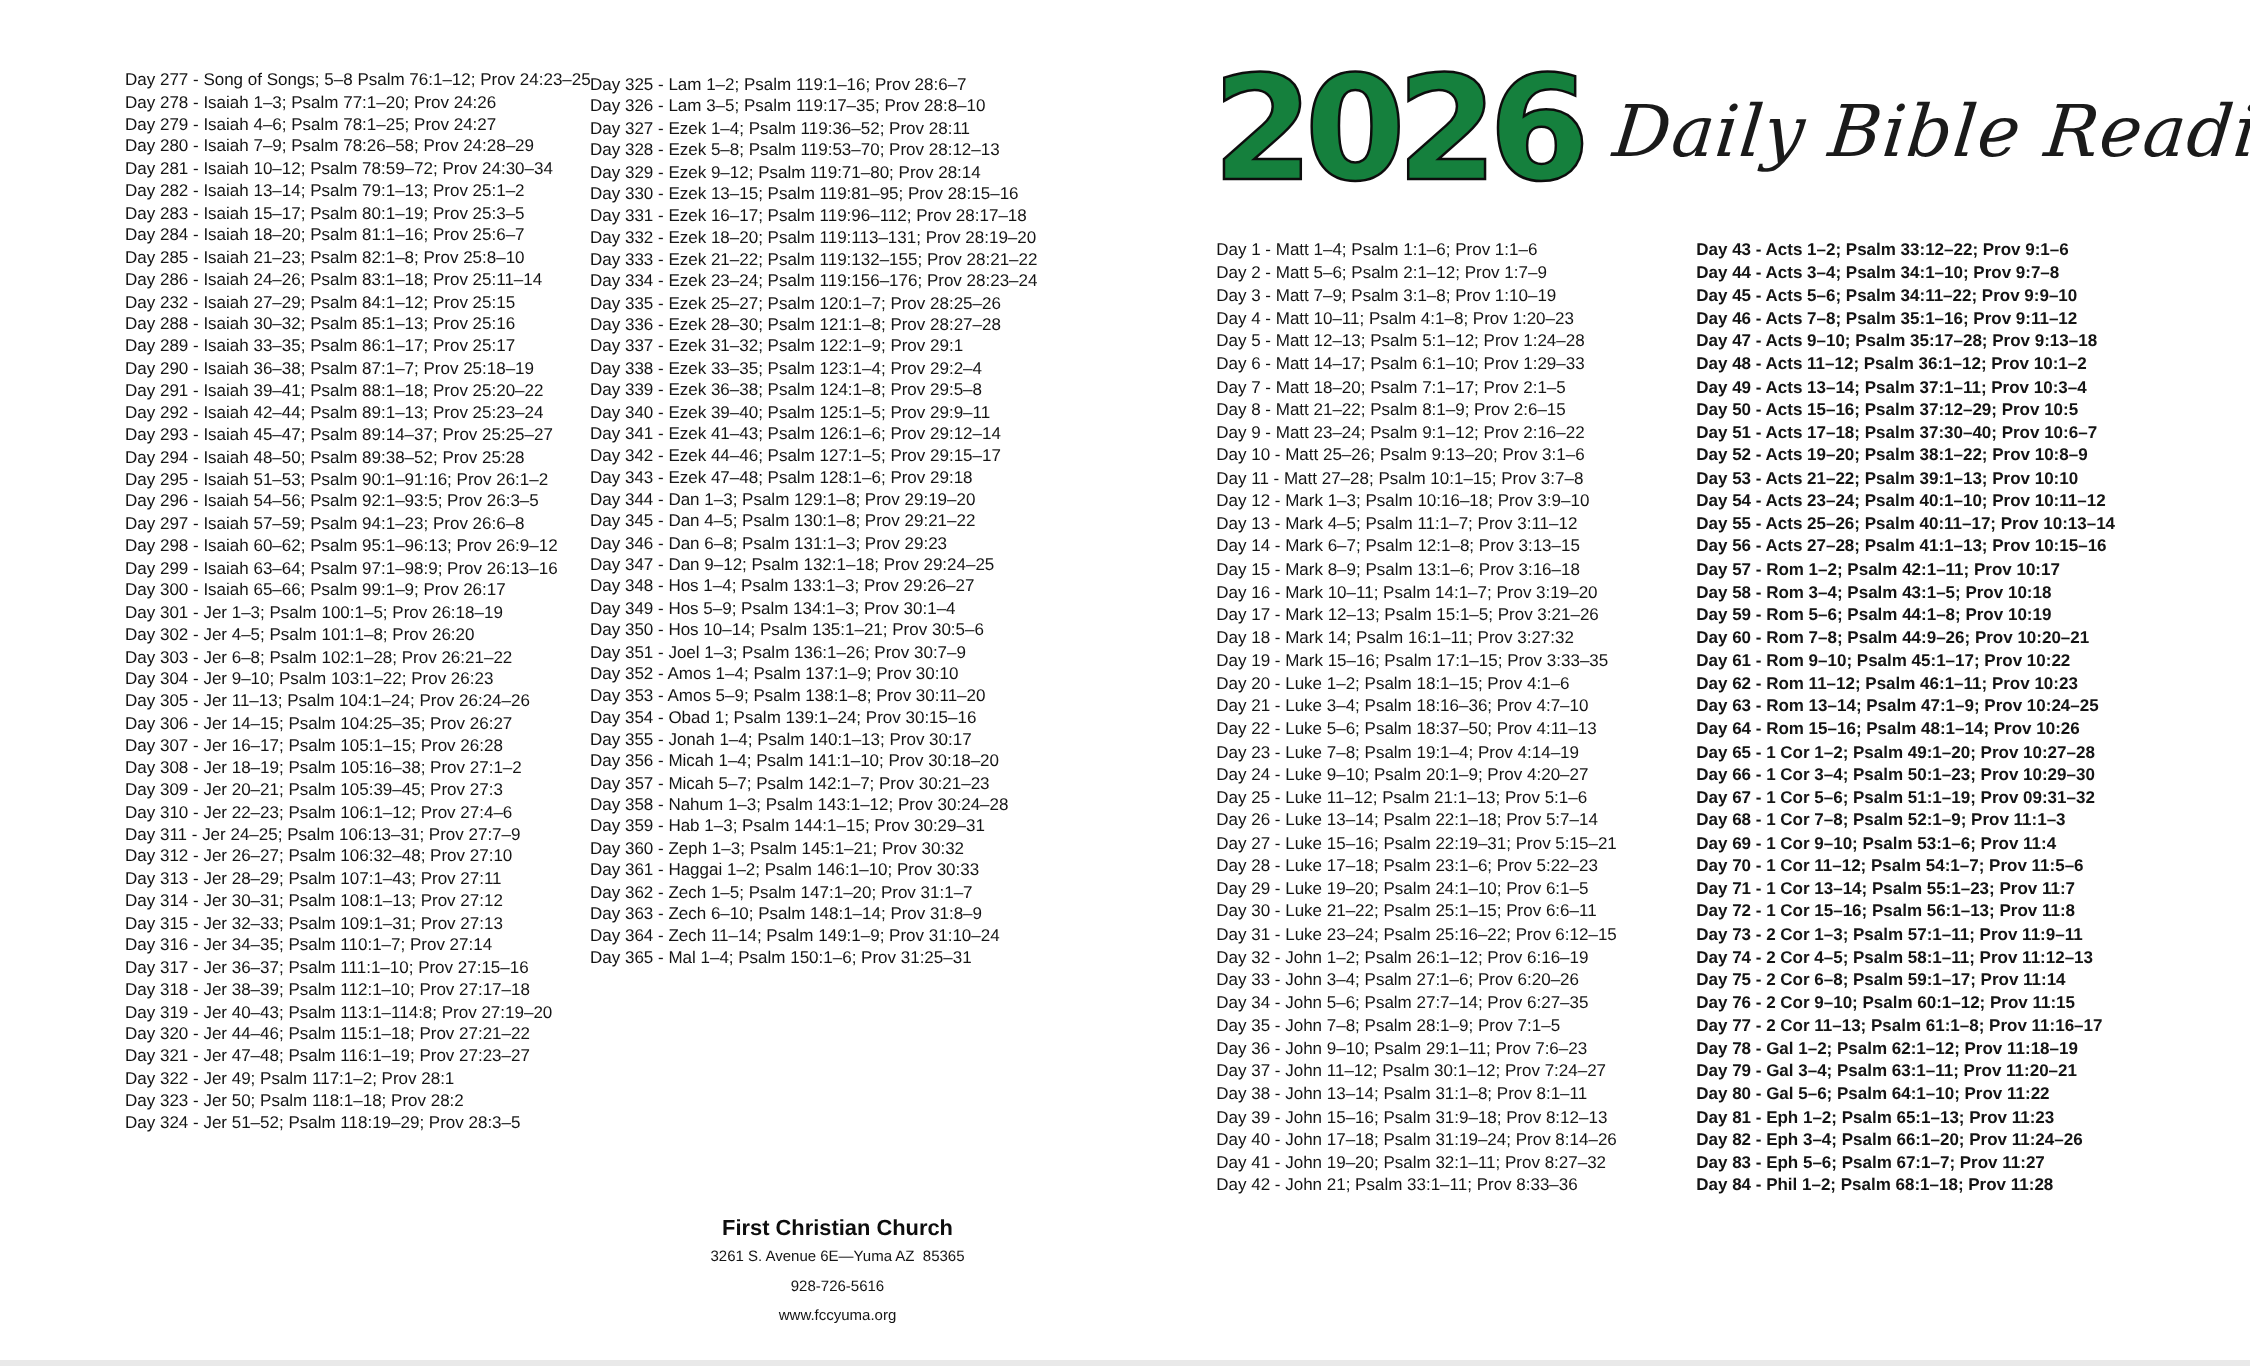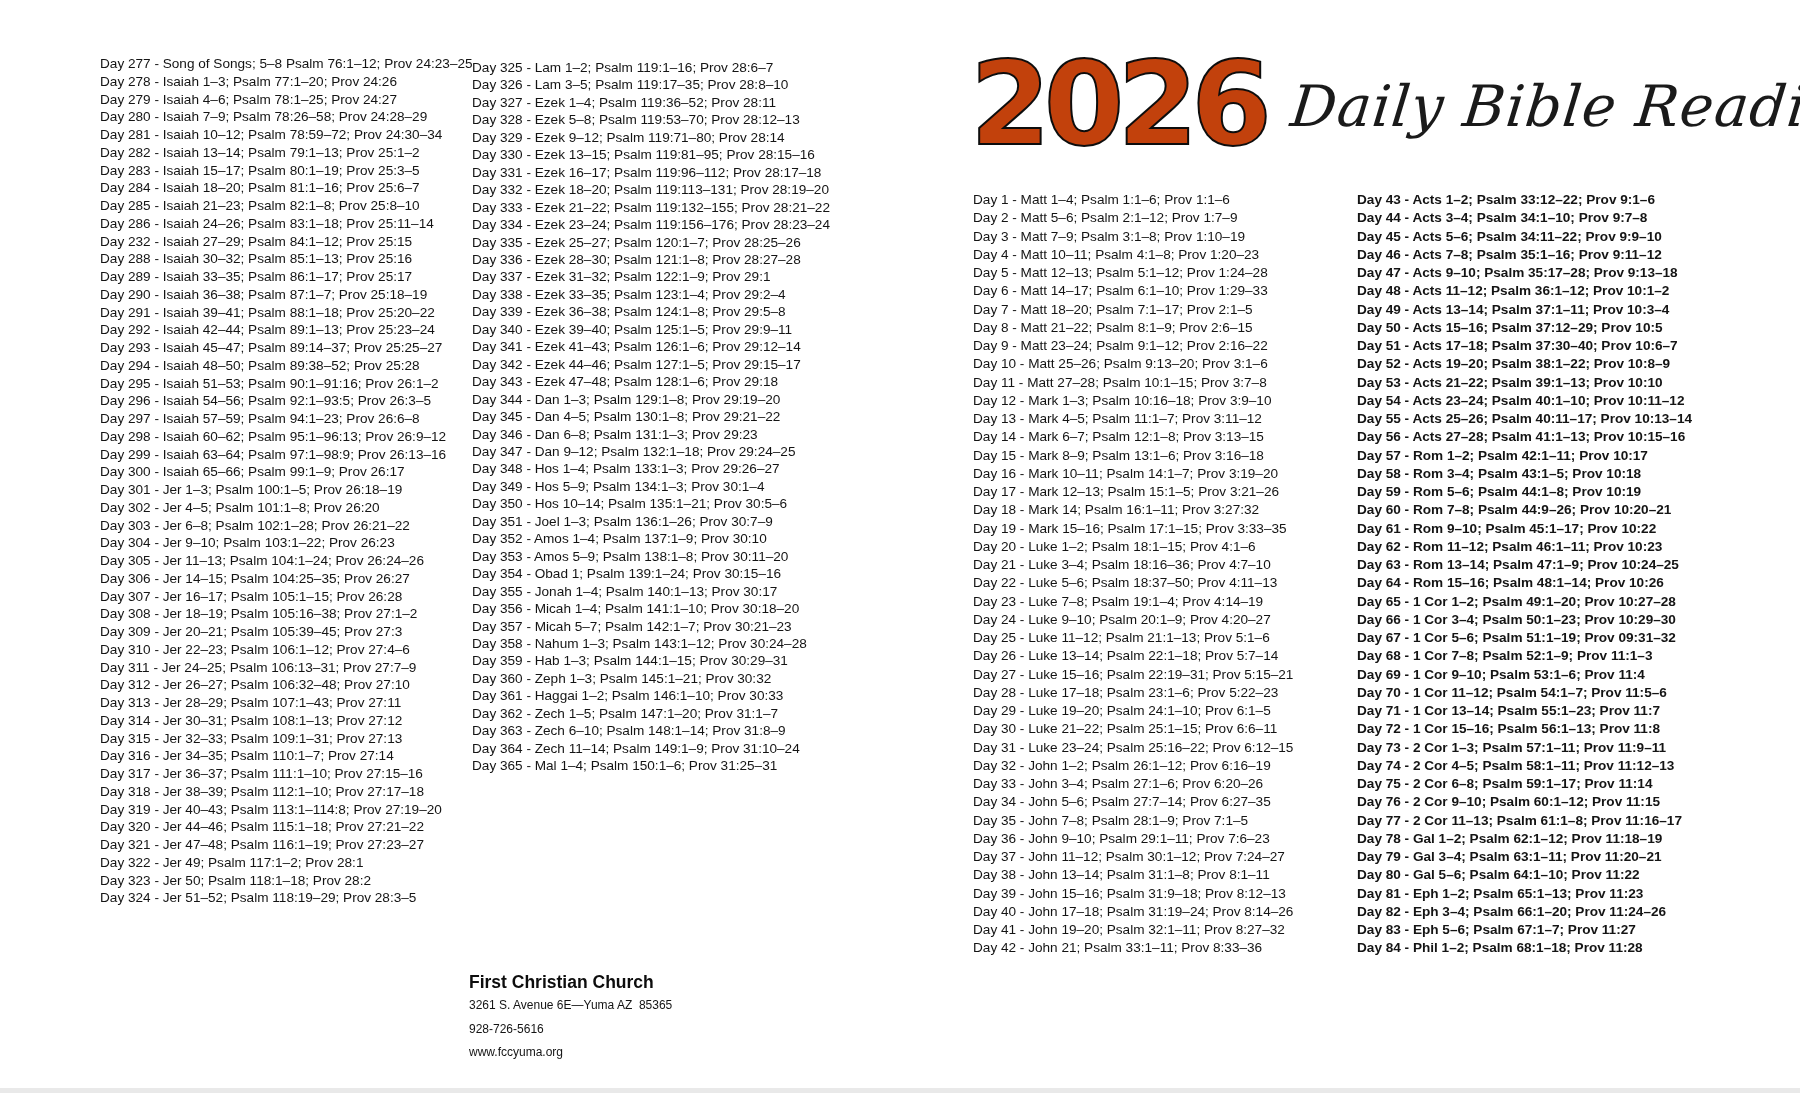--- a/index.html
+++ b/index.html
@@ -16,36 +16,36 @@
   #col4 { left:1357px;top:191px; line-height:18.25px; width:420px;font-weight:bold; }
 
   .title-row { position:absolute; left:970px; top:50px; white-space:nowrap; }
   .title-year {
     display:inline-block;
     font-family:"DejaVu Sans", sans-serif;
     font-weight:800;
     font-size:116px;
     line-height:108px;
     letter-spacing:-7px;
-    color:#c2410c;
+    color:#15803d;
     -webkit-text-stroke:2px #0d0d0d;
   }
   .title-script {
     display:inline-block;
     font-family:"DejaVu Serif", serif;
     font-style:italic;
     font-size:57px;
     color:#1a1a1a;
     margin-left:26px;
     vertical-align:18px;
     transform:skewX(-6deg);
     letter-spacing:1px;
   }
 
-  .footer { position:absolute; left:469px; top:970px; width:430px; text-align:left; }
+  .footer { position:absolute; left:455px; top:970px; width:430px; text-align:center; }
   .footer .church  { font-size:17.5px; font-weight:700; line-height:24px; color:#0d0d0d; }
   .footer .line    { font-size:12px; line-height:23.5px; color:#141414; white-space:pre-wrap; }
 
   .page-edge-bottom { position:absolute; left:0; bottom:0; width:1800px; height:5px; background:#e9e9e9; }
 </style>
 </head>
 <body>
 
 <div class="page">
 

